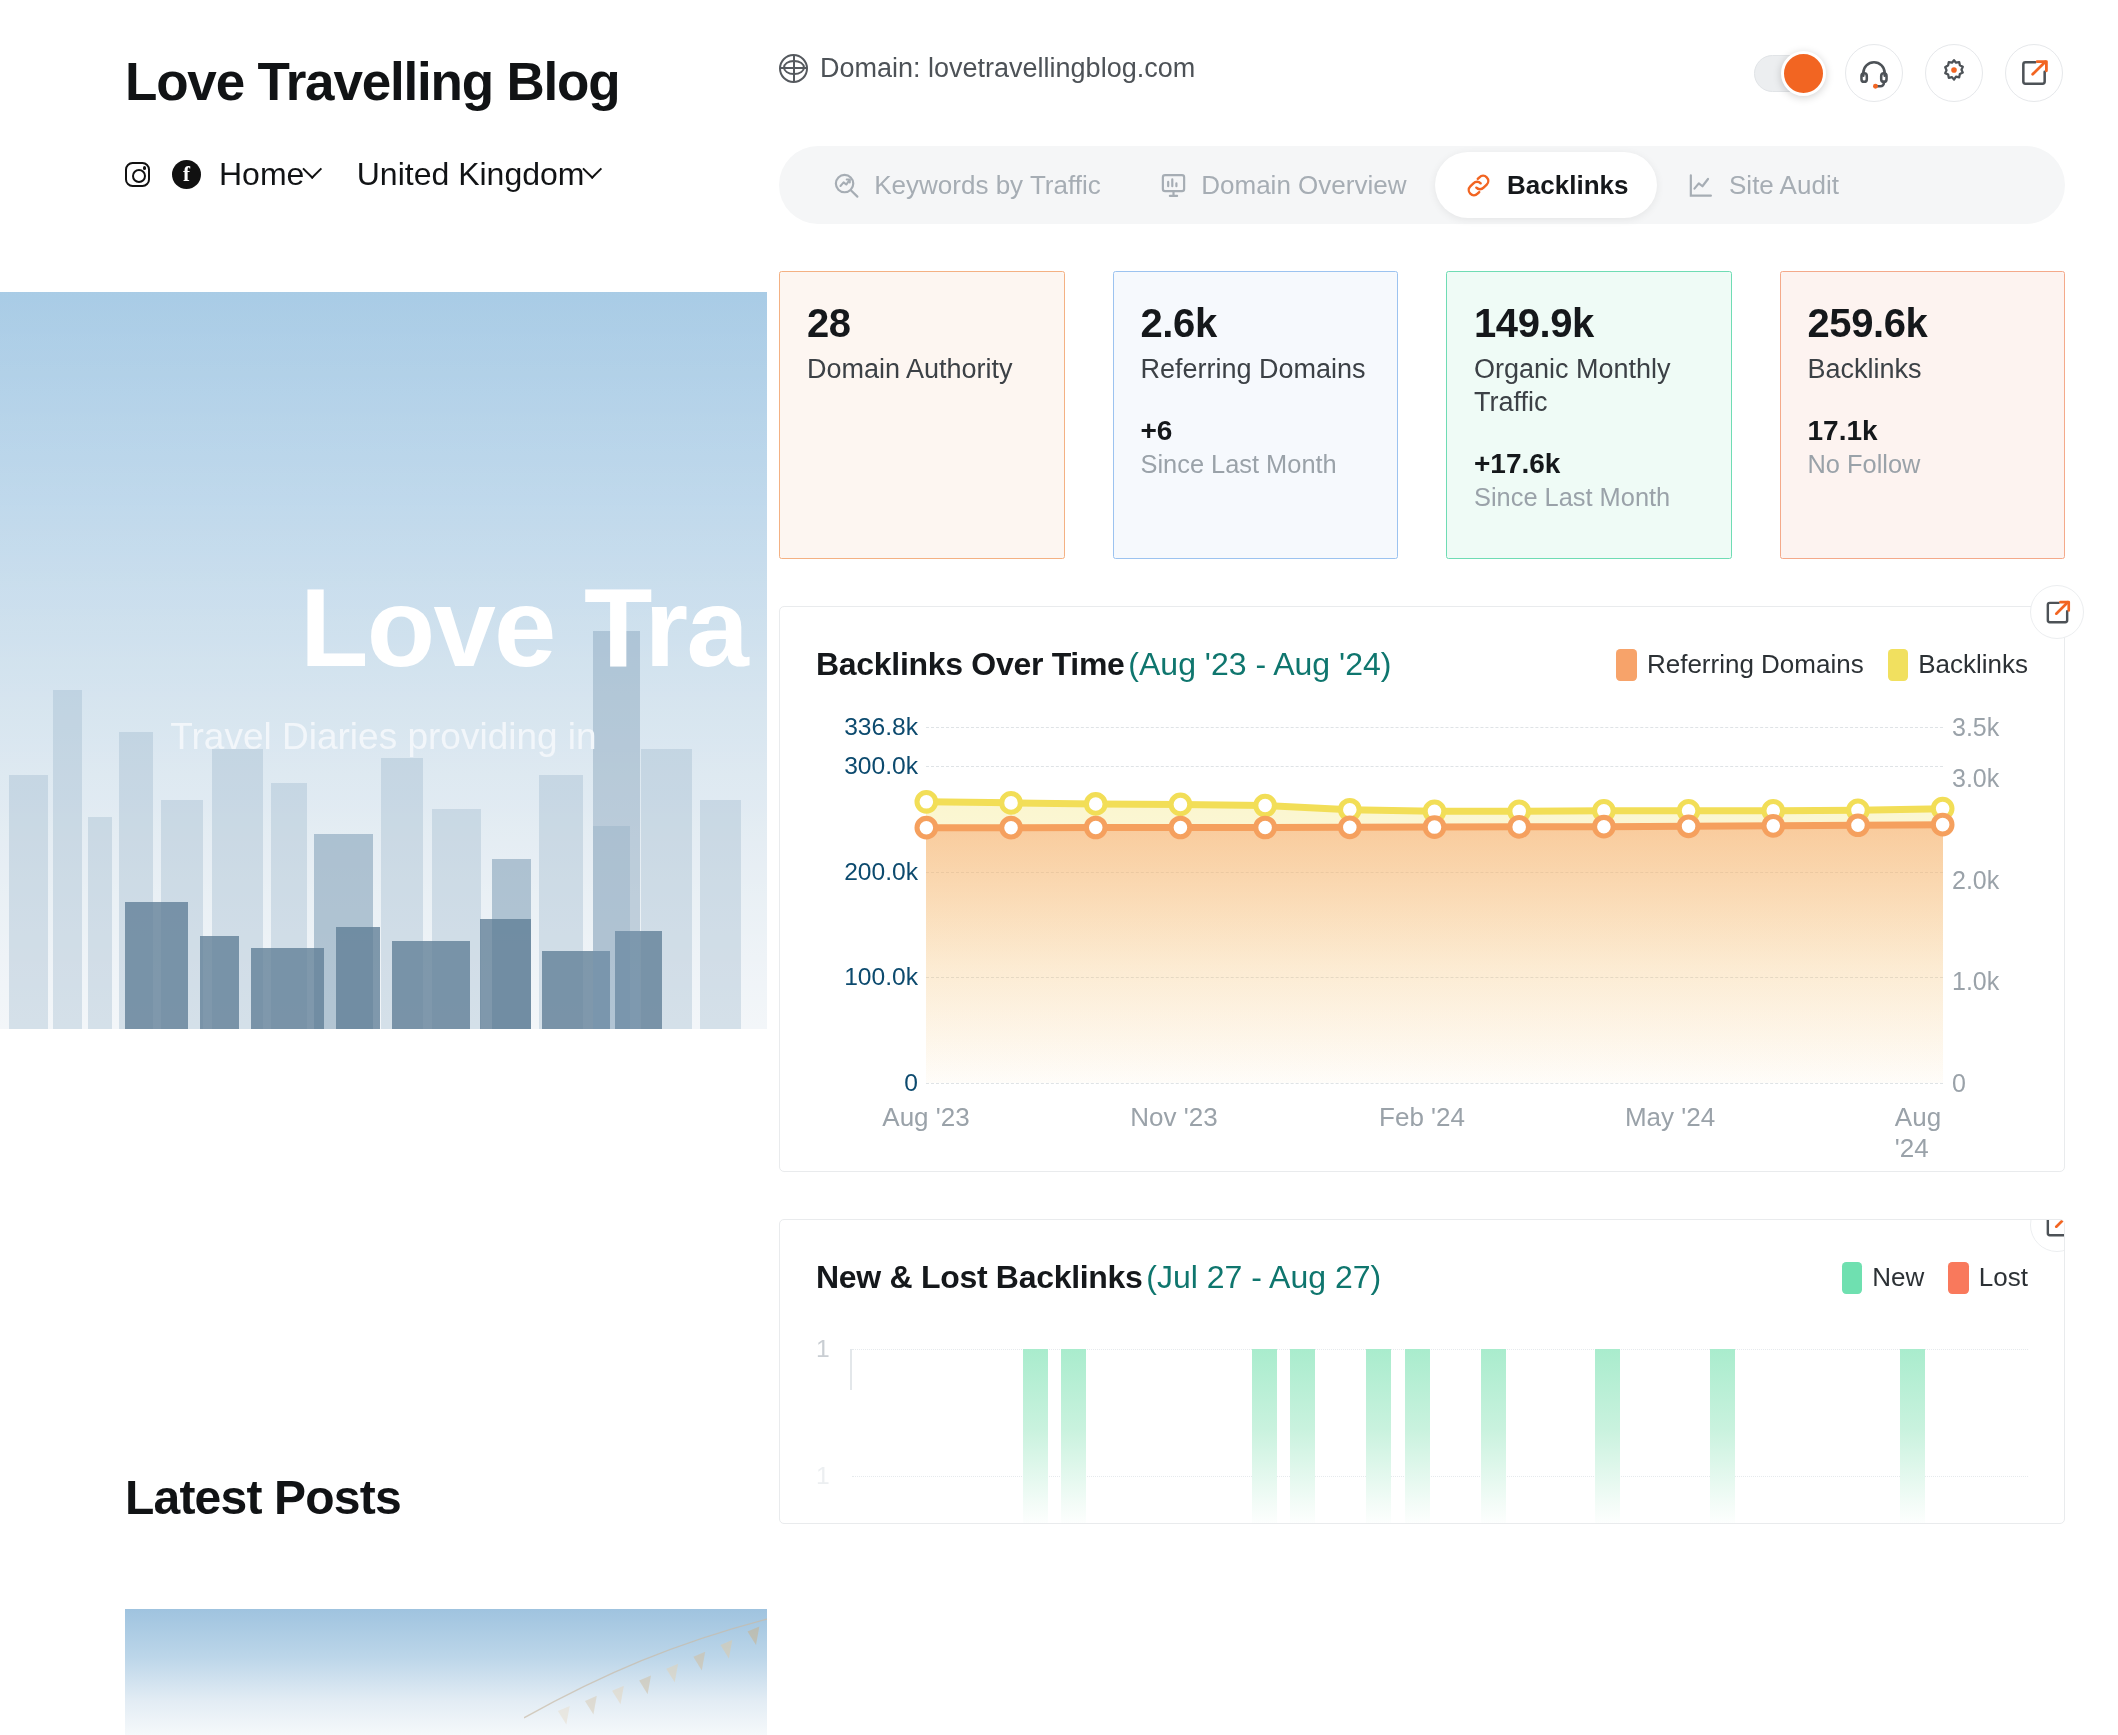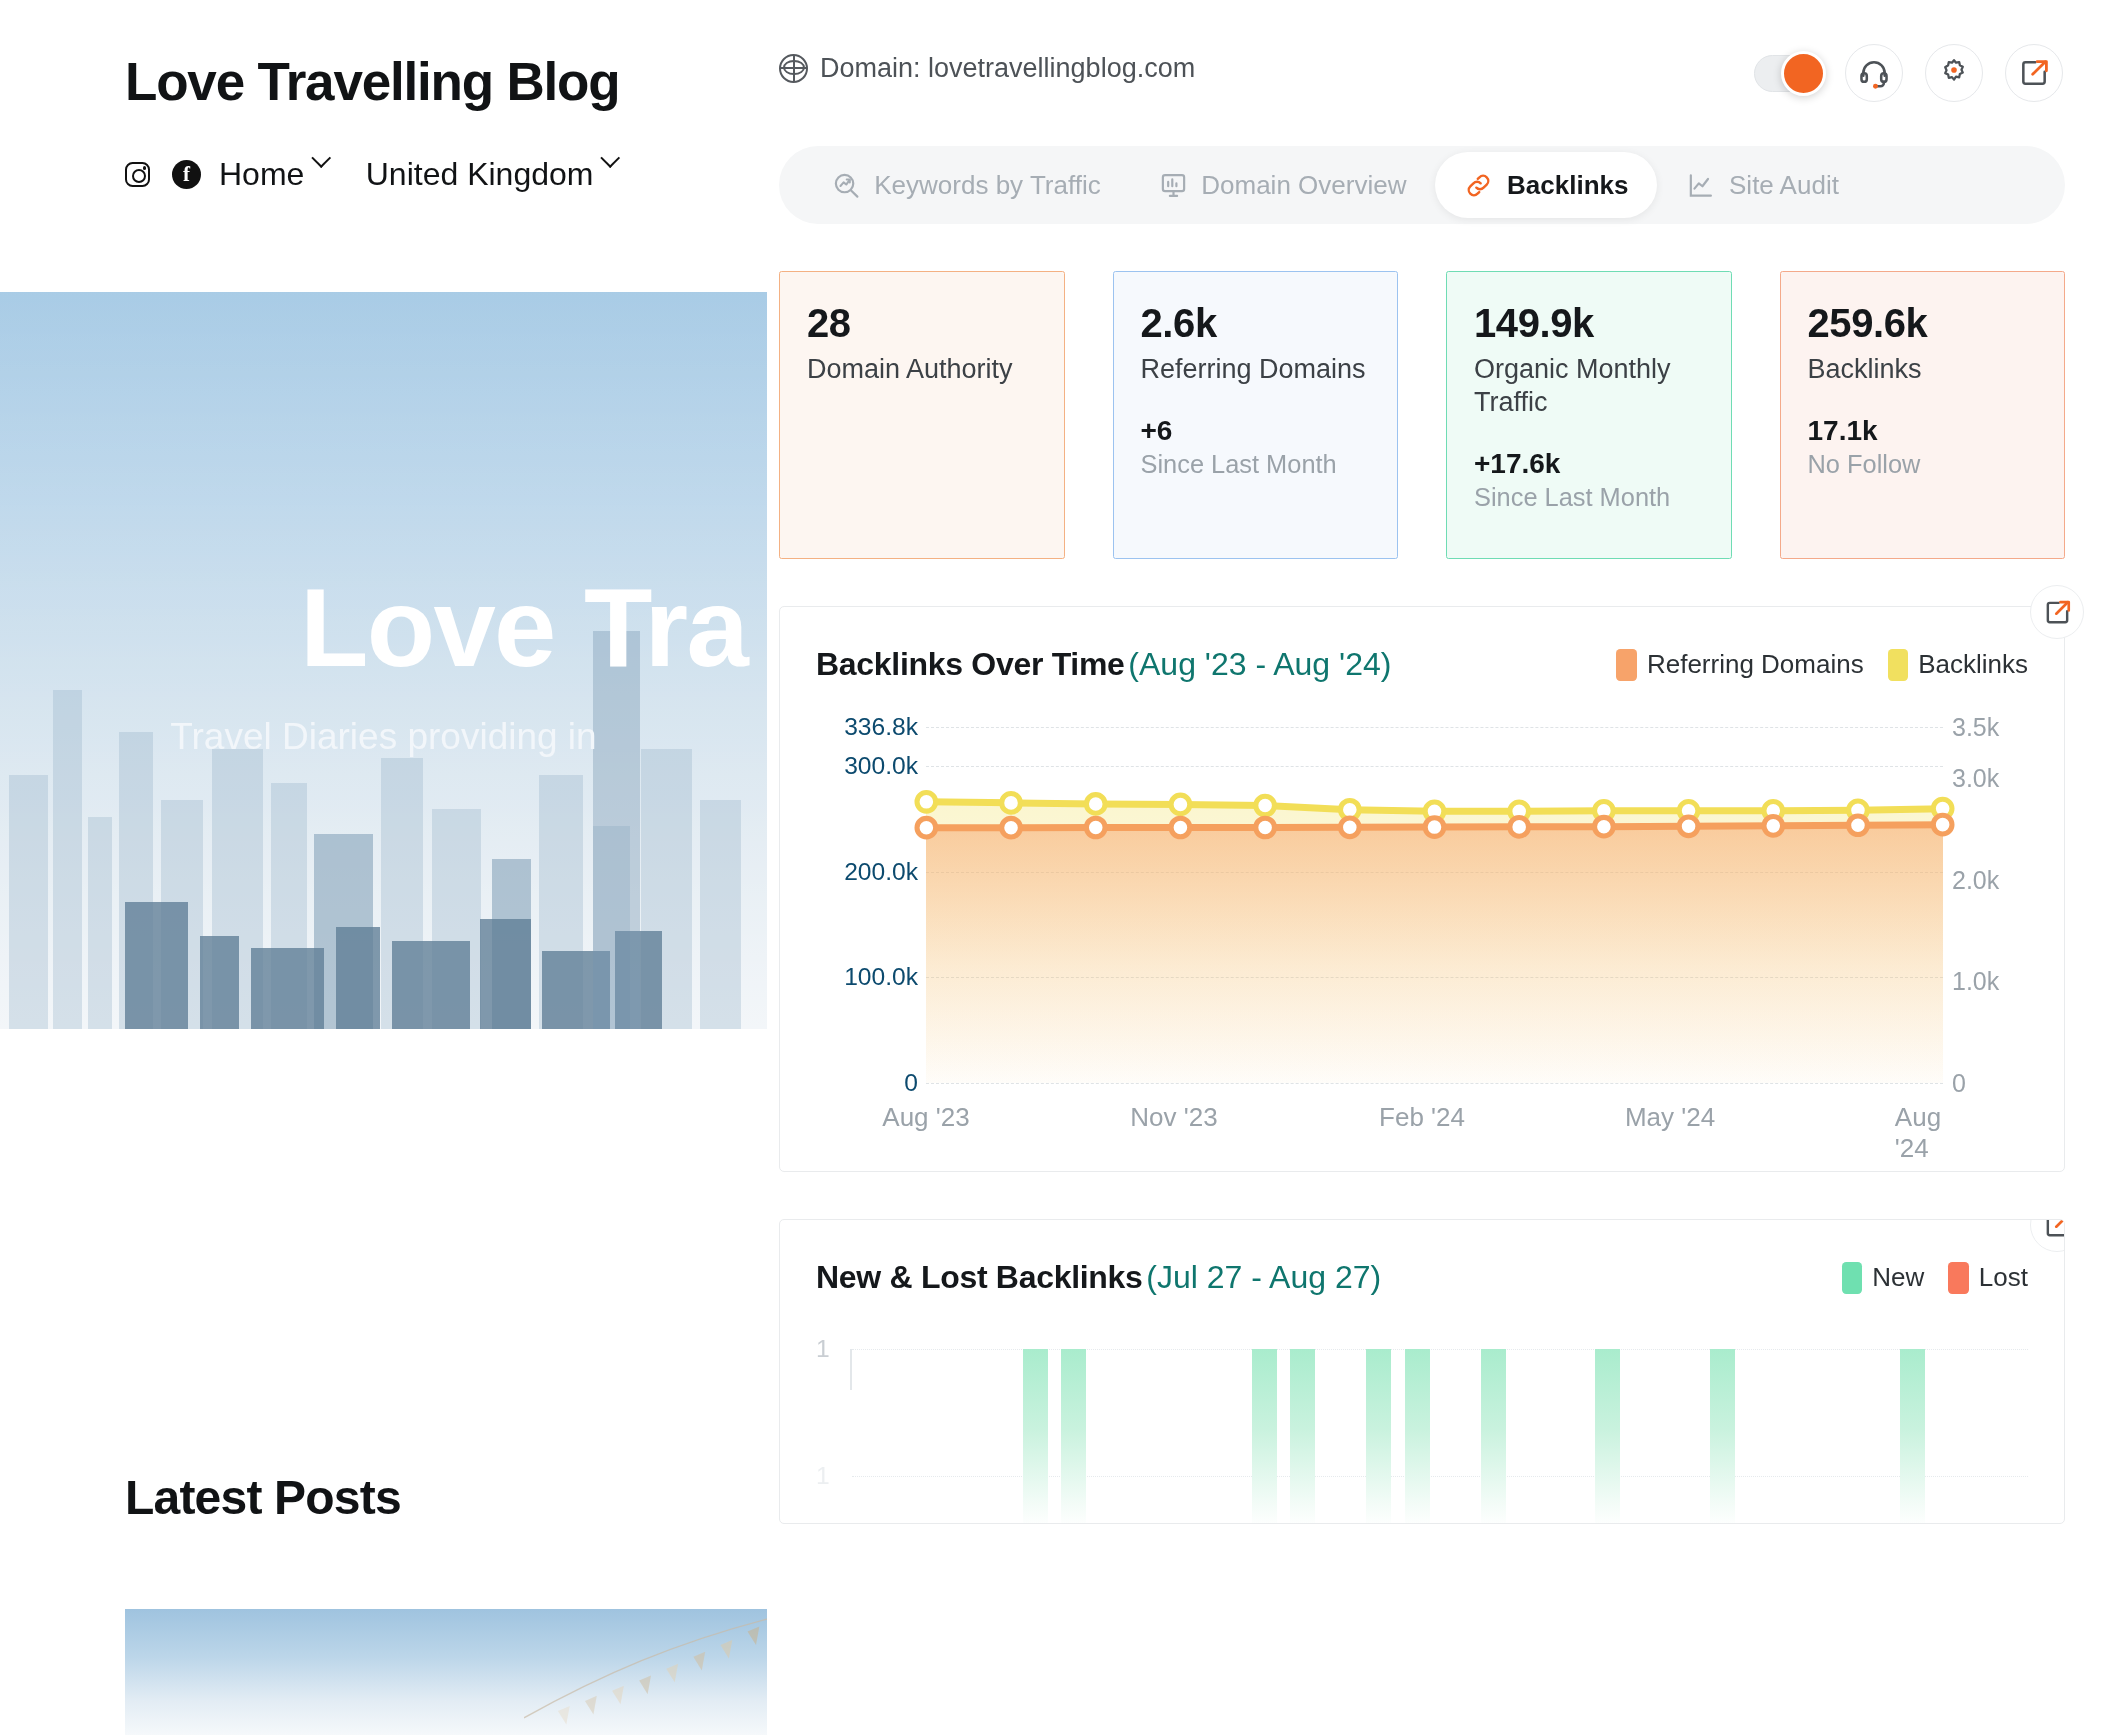--- a/index.html
+++ b/index.html
@@ -10,21 +10,21 @@
     overflow: hidden;
   }
   .root { position: relative; width: 2119px; height: 1736px; display: flex; }
 
   
   .site { width: 767px; height: 1736px; position: relative; background: #fff; flex: 0 0 767px; overflow: hidden; }
   .site-head { padding: 51px 0 0 125px; }
   .site-title { font-size: 53px; font-weight: 700; letter-spacing: -1.2px; color: #111315; }
   .site-nav { display: flex; align-items: center; gap: 0px; margin-top: 44px; }
   .site-nav .ic { width: 47px; display: flex; align-items: center; }
-  .site-nav .nav-link { font-size: 32px; color: #111315; display: flex; gap: 10px; }
+  .site-nav .nav-link { font-size: 32px; color: #111315; display: flex; align-items: center; gap: 1px; }
   .site-nav .nav-link + .nav-link { margin-left: 37px; }
   .nav-ig { width: 25.4px; height: 25.4px; border: 2.7px solid #111; border-radius: 7.6px; position: relative; }
   .nav-ig::before { content:""; position:absolute; width:10.2px; height:10.2px; border:2.5px solid #111; border-radius:50%; left:5.1px; top:5.1px; }
   .nav-ig::after { content:""; position:absolute; width:3.4px; height:3.4px; background:#111; border-radius:50%; right:2.5px; top:2.5px; }
   .nav-fb { width: 29px; height: 29px; border-radius: 50%; background: #111; position: relative; }
   .nav-fb::after { content:"f"; position:absolute; color:#fff; font-size:21px; font-weight:700; left:11px; top:1.7px; font-family:"Liberation Serif", serif; }
   .chev { display:inline-block; width: 14.4px; height: 14.4px; border-right: 2.9px solid #111; border-bottom: 2.9px solid #111; transform: rotate(45deg) translate(-3.4px,-3.4px); }
 
   .hero { position: absolute; top: 292px; left: 0; width: 767px; height: 737px; overflow: hidden; }
   .hero-bg {

